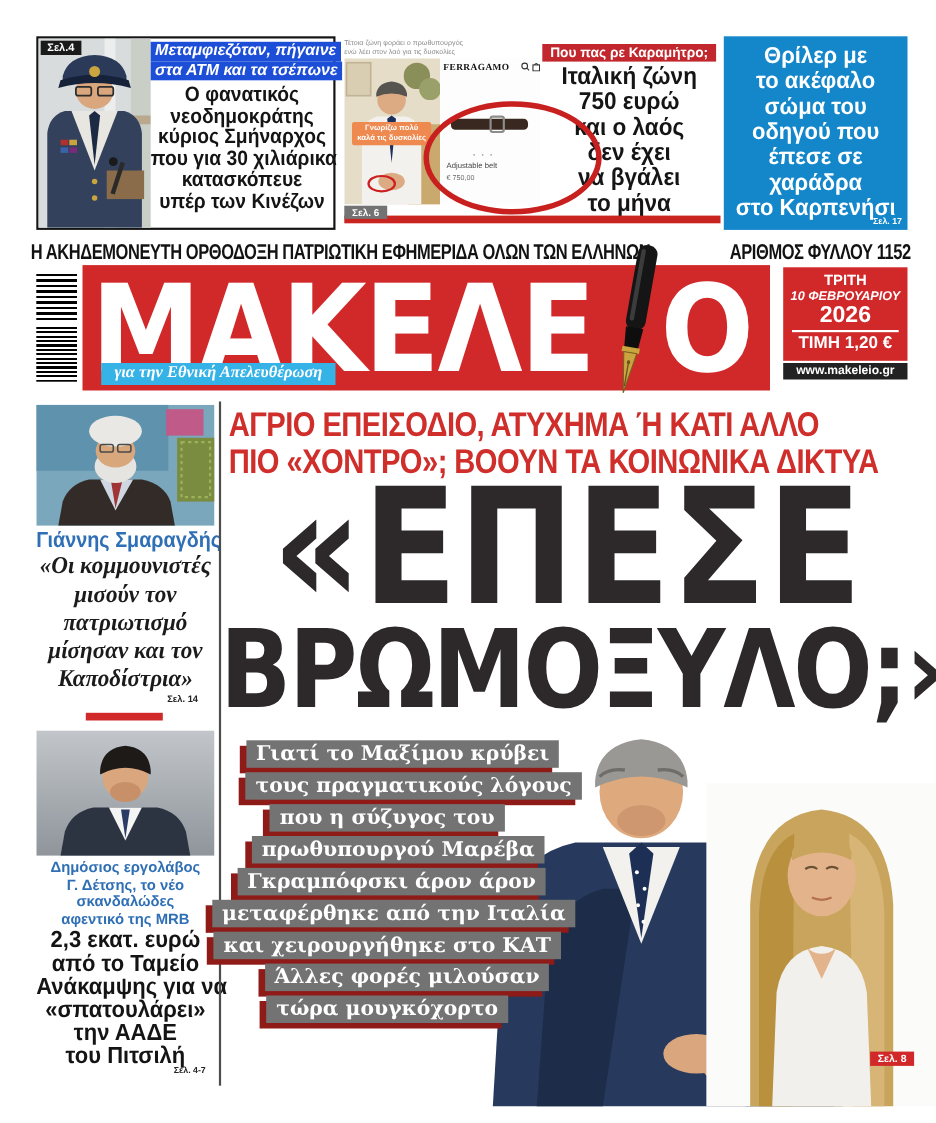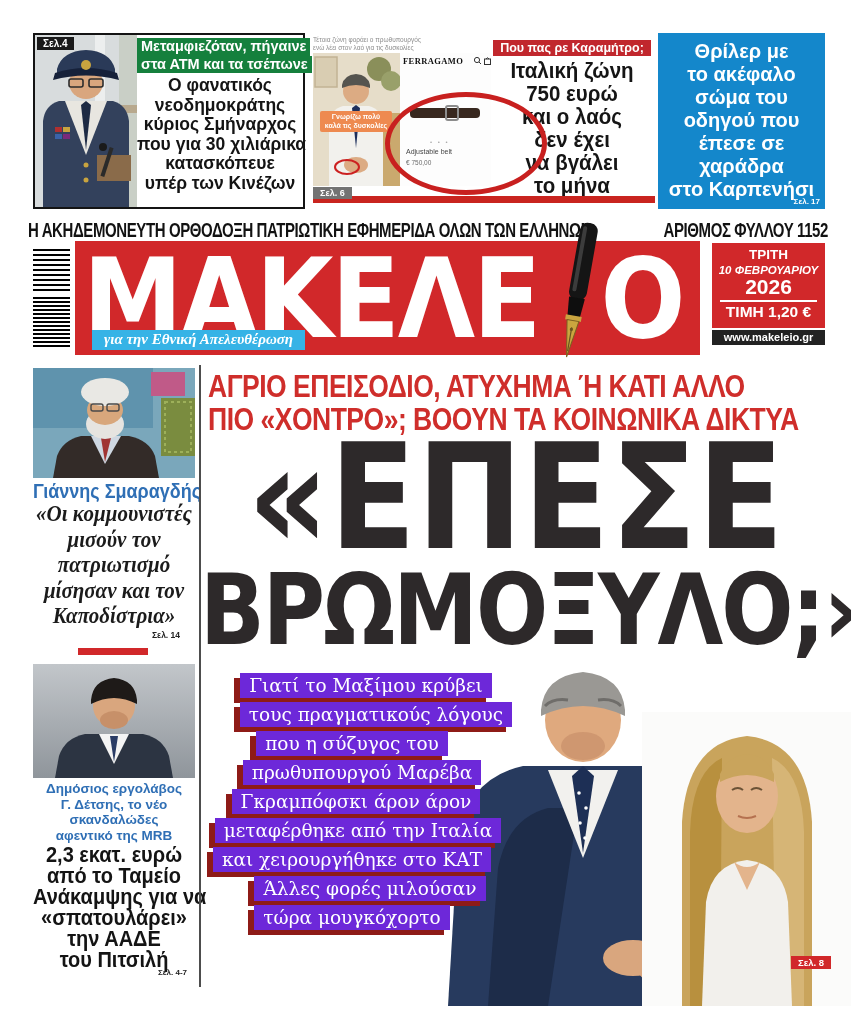--- a/index.html
+++ b/index.html
@@ -5,21 +5,21 @@
   html,body{margin:0;padding:0;background:#fff;}
   #page{position:relative;width:851px;height:1021px;background:#ffffff;overflow:hidden;
         font-family:"Liberation Sans",sans-serif;}
   .abs{position:absolute;}
 
   
   .officer-box{left:33px;top:33px;width:272px;height:176px;border:2px solid #141414;box-sizing:border-box;background:#fff;}
   .officer-photo{position:absolute;left:0;top:0;width:102px;height:172px;}
   .officer-ref{position:absolute;left:2px;top:2px;background:#1a1a1a;color:#fff;font-size:10px;font-weight:bold;padding:1px 6px;}
   .officer-text{position:absolute;left:102px;top:3px;width:166px;text-align:center;}
-  .officer-kicker span{display:table;margin:0 auto;background:#15803d;color:#fff;font-weight:bold;font-size:14.5px;line-height:17.5px;padding:0 4px;white-space:nowrap;}
+  .officer-kicker span{display:table;margin:0 auto;background:#1d4ed8;color:#fff;font-weight:bold;font-size:14.5px;line-height:17.5px;padding:0 4px;white-space:nowrap;font-style:italic;}
   .officer-head span{display:block;font-weight:bold;font-size:17.5px;line-height:19.5px;color:#141414;transform:scaleY(1.08);white-space:nowrap;}
   .officer-head{margin-top:3px;}
 
   .ferr-box{left:313px;top:36px;width:178px;height:162px;background:#fff;}
   .ferr-caption span{display:block;font-size:6.5px;line-height:7.5px;color:#8d8d8d;}
   .mits-small{position:absolute;left:0;top:17px;width:87px;height:133px;}
   .mits-caption{position:absolute;left:7px;top:75px;width:70px;background:#ee8a50;color:#fff;border-radius:2px;padding:2px 1px;z-index:2;}
   .mits-caption span{display:block;font-size:7px;line-height:8.5px;font-weight:bold;text-align:center;}
   .ferr-panel{position:absolute;left:87px;top:17px;width:91px;height:133px;background:#fdfdfd;}
   .ferr-head{position:absolute;left:3px;top:3px;width:85px;font-size:8.5px;font-weight:bold;letter-spacing:.4px;color:#111;font-family:"Liberation Serif",serif;}
@@ -78,21 +78,21 @@
   .col-div{left:199px;top:365px;width:2px;height:622px;background:#4d4d4d;}
 
   
   .main-kicker{left:208px;top:369px;width:624px;color:#cf2e2b;font-weight:bold;font-size:26px;letter-spacing:-.5px;transform:scale(1.02,1.2);transform-origin:left top;}
   .main-kicker span{display:block;line-height:28px;white-space:nowrap;}
   .head1{left:200px;top:437px;width:632px;text-align:center;font-weight:bold;font-size:126px;line-height:106px;color:#2d292a;letter-spacing:1px;transform:scaleY(1.16);transform-origin:center top;font-family:"DejaVu Sans",sans-serif;white-space:nowrap;}
   .head2{left:200px;top:556px;width:632px;text-align:center;font-weight:bold;font-size:85px;line-height:94px;color:#2d292a;letter-spacing:-2px;transform:scaleY(1.16);transform-origin:center top;font-family:"DejaVu Sans",sans-serif;white-space:nowrap;}
   .mits-large{left:428px;top:658px;z-index:1;}
   .mareva{left:642px;top:712px;z-index:2;}
   .strips{left:192px;top:673px;width:352px;z-index:6;}
-  .strips span{display:table;margin:0 auto 4px;background:#6d28d9;color:#fff;font-family:"DejaVu Serif",serif;font-weight:normal;font-size:18.5px;line-height:21px;padding:2px 9px;box-shadow:-6px 5px 0 #8e1b17;white-space:nowrap;}
+  .strips span{display:table;margin:0 auto 4px;background:#737373;color:#fff;font-family:"DejaVu Serif",serif;font-weight:bold;font-size:18.5px;line-height:21px;padding:2px 9px;box-shadow:-6px 5px 0 #8e1b17;white-space:nowrap;}
   .strips span:nth-child(1){transform:translateX(-2px);}
   .strips span:nth-child(2){transform:translateX(8px);}
   .strips span:nth-child(3){transform:translateX(-16px);}
   .strips span:nth-child(4){transform:translateX(-6px);}
   .strips span:nth-child(5){transform:translateX(-12px);}
   .strips span:nth-child(6){transform:translateX(-10px);}
   .strips span:nth-child(7){transform:translateX(-16px);}
   .strips span:nth-child(8){transform:translateX(2px);}
   .strips span:nth-child(9){transform:translateX(-16px);}
   .strips span:nth-child(10){transform:translateX(-22px);padding-left:28px;}

